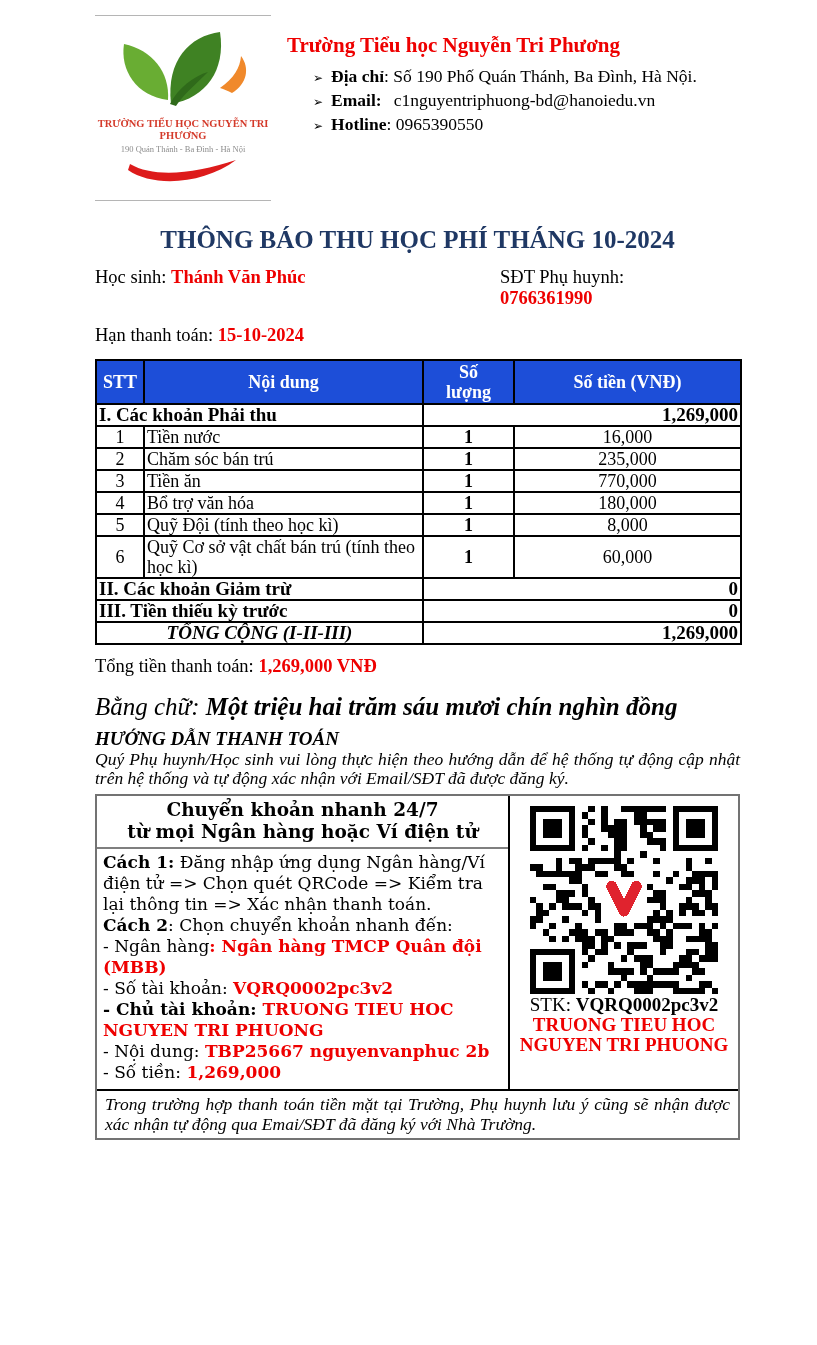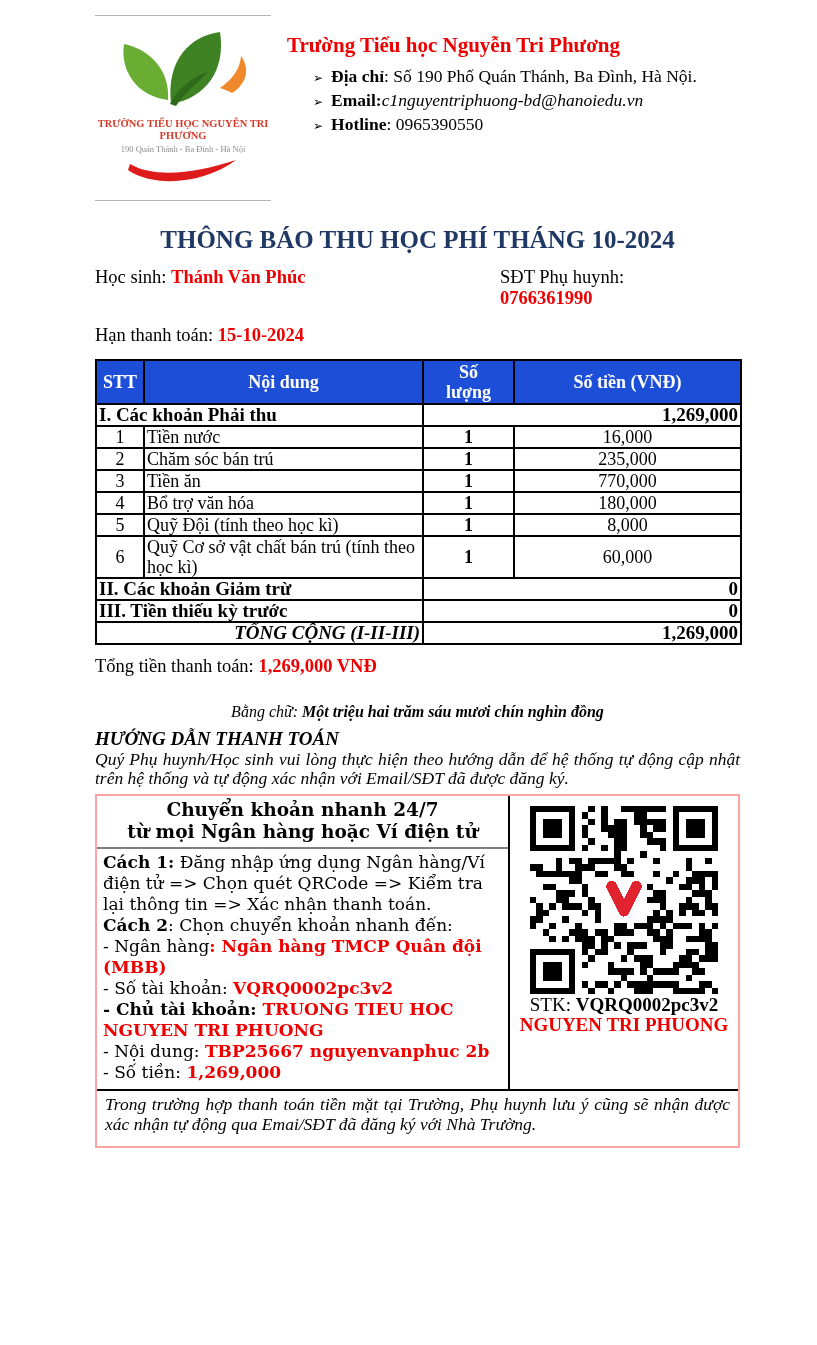--- a/index.html
+++ b/index.html
@@ -12,62 +12,62 @@
   .logo-box{width:176px;border-top:1px solid #b5b5b5;border-bottom:1px solid #b5b5b5;
             padding:10px 0 12px;text-align:center;background:#fff;}
   .logo-title{font-size:10.5px;font-weight:bold;color:#d43a2a;line-height:12px;}
   .logo-sub{font-size:8.5px;color:#8d8d8d;margin-top:2px;}
   .hdr-info{margin-left:16px;padding-top:18px;width:452px;}
   .school-name{font-size:21px;font-weight:bold;color:#ee0000;}
   .contact-list{margin-top:7px;padding-left:26px;}
   .contact-row{font-size:17.5px;line-height:22px;}
   .bullet{font-family:"DejaVu Sans",sans-serif;font-size:12px;margin-right:8px;}
   .cl{font-weight:bold;}
-  .email-val{margin-left:0;font-style:italic;}
+  .email-val{margin-left:12px;}
 
   
   .title{margin-top:25px;text-align:center;color:#1f3864;font-weight:bold;font-size:25px;}
   .info-grid{display:grid;grid-template-columns:405px 218px;margin-top:13px;
              font-size:18.5px;row-gap:16px;line-height:21px;}
   .rdb{color:#ee0000;font-weight:bold;}
 
   
   .fee-table{border-collapse:collapse;width:645px;margin-top:13px;font-size:18px;table-layout:fixed;}
   .fee-table td,.fee-table th{border:2px solid #000;line-height:20px;padding:0 2px;}
   .fee-table th{background:#1d4ed8;color:#fff;font-size:18px;padding:1px 2px;}
   .th-qty div{width:58px;margin:0 auto;}
   .c-stt{text-align:center;}
   .c-name{padding-left:6px;}
   .c-qty{text-align:center;font-weight:bold;}
   .c-amt{text-align:center;}
   .sec-label{font-weight:bold;font-size:19px;padding-left:4px;}
   .sec-amt{font-weight:bold;font-size:19px;text-align:right;padding-right:3px;}
-  .tot-label{font-weight:bold;font-style:italic;font-size:19px;text-align:right;padding-right:10px;}
+  .tot-label{font-weight:bold;font-style:italic;font-size:19px;text-align:center;padding-right:10px;}
 
   
   .line-total{margin-top:11px;font-size:18.5px;}
-  .line-words{margin-top:26px;font-size:16px;font-style:italic;text-align:center;}
+  .line-words{margin-top:16px;font-size:25px;font-style:italic;}
   .words-b{font-weight:bold;}
   .guide-title{margin-top:7px;font-size:19px;font-weight:bold;font-style:italic;}
   .guide-text{font-size:17.5px;font-style:italic;text-align:justify;line-height:19px;width:645px;}
 
   
-  .paybox{margin-top:6px;border:2px solid #fca5a5;display:grid;grid-template-columns:413px 228px;}
+  .paybox{margin-top:6px;border:2px solid #737373;display:grid;grid-template-columns:413px 228px;}
   .pb-left{border-right:2px solid #000;}
   .pb-head{font-family:"DejaVu Serif",serif;text-align:center;font-weight:bold;font-size:18.5px;
            line-height:22px;padding:3px 0 4px;border-bottom:2px solid #7f7f7f;}
   .pb-body{font-family:"DejaVu Serif",serif;font-size:17px;line-height:21px;padding:3px 1px 6px 6px;}
   .pb-body p{margin:0;}
   .bb{font-weight:bold;}
   .pb-right{text-align:center;padding-top:8px;}
   .qr-svg{display:block;margin:2px auto 0;}
   .stk-line{font-size:19px;line-height:21px;}
   .stk-line b{font-size:19px;}
   .qr-holder{color:#ee0000;font-weight:bold;font-size:19px;line-height:20px;}
-  .pb-note{grid-column:1/3;border-top:2px solid #000;padding:3px 8px 12px;}
+  .pb-note{grid-column:1/3;border-top:2px solid #000;padding:3px 8px 4px;}
   .note-text{font-style:italic;font-size:17.5px;line-height:20px;text-align:justify;margin:0;}
   .hotline-line{font-size:18.5px;line-height:22px;}
 </style>
 </head>
 <body>
 
 <div class="page">
   <div class="content">
 
     <div class="hdr">
@@ -483,20 +483,21 @@
             <rect x="22" y="0" width="7" height="7" fill="#000"></rect>
             <rect x="23" y="1" width="5" height="5" fill="#fff"></rect>
             <rect x="24" y="2" width="3" height="3" fill="#000"></rect>
             <rect x="0" y="22" width="7" height="7" fill="#000"></rect>
             <rect x="1" y="23" width="5" height="5" fill="#fff"></rect>
             <rect x="2" y="24" width="3" height="3" fill="#000"></rect>
             <path d="M12.6,12.4 L14.5,16.2 L16.4,12.4" fill="none" stroke="#e0232e" stroke-width="1.7" stroke-linecap="round" stroke-linejoin="round"></path>
           </svg>
         <div class="stk-line"><span>STK: </span><b>VQRQ0002pc3v2</b></div>
         <div class="qr-holder">
+          <div>TRUONG TIEU HOC</div>
           <div>NGUYEN TRI PHUONG</div>
         </div>
       </div>
       <div class="pb-note">
         <p class="note-text">Trong trường hợp thanh toán tiền mặt tại Trường, Phụ huynh lưu ý cũng sẽ nhận được xác nhận tự động qua Emai/SĐT đã đăng ký với Nhà Trường.</p>
       </div>
     </div>
 
   </div>
 </div>

